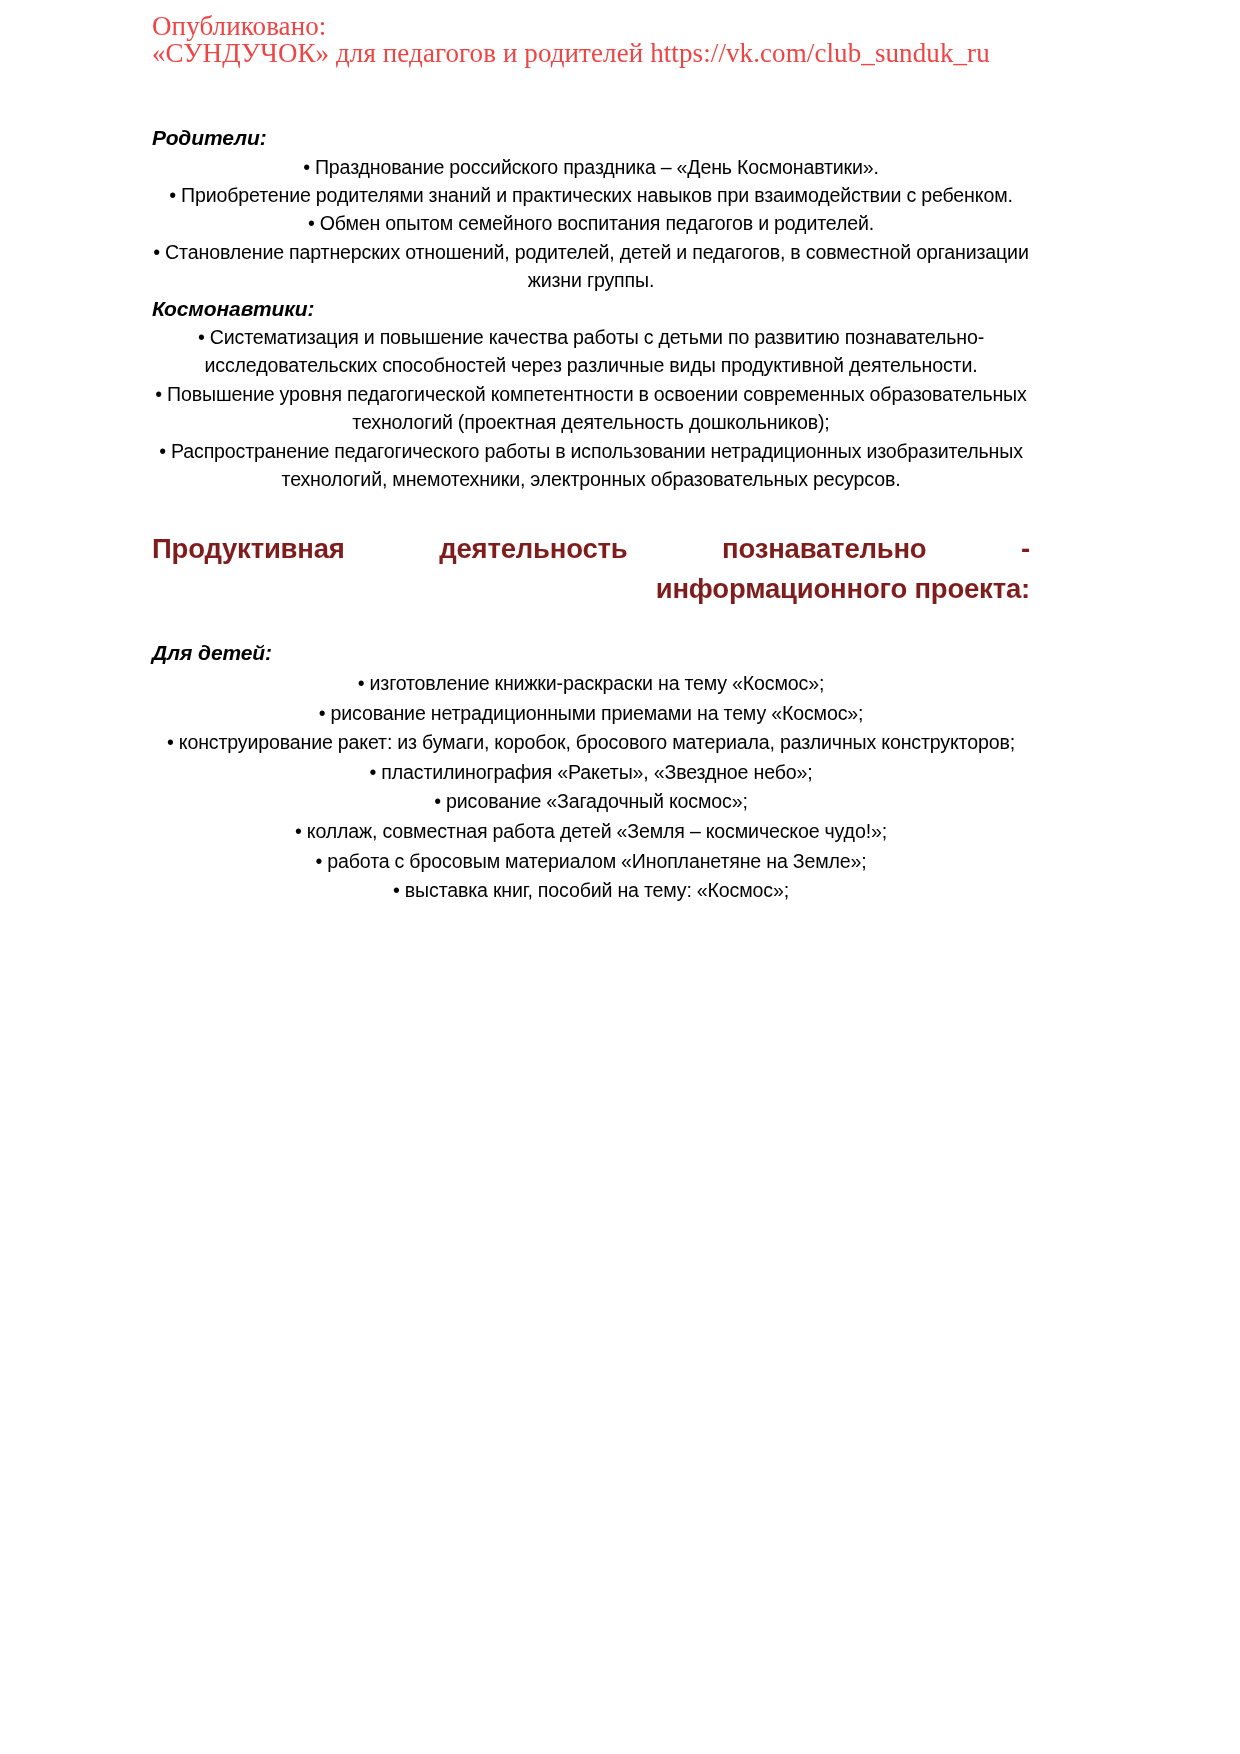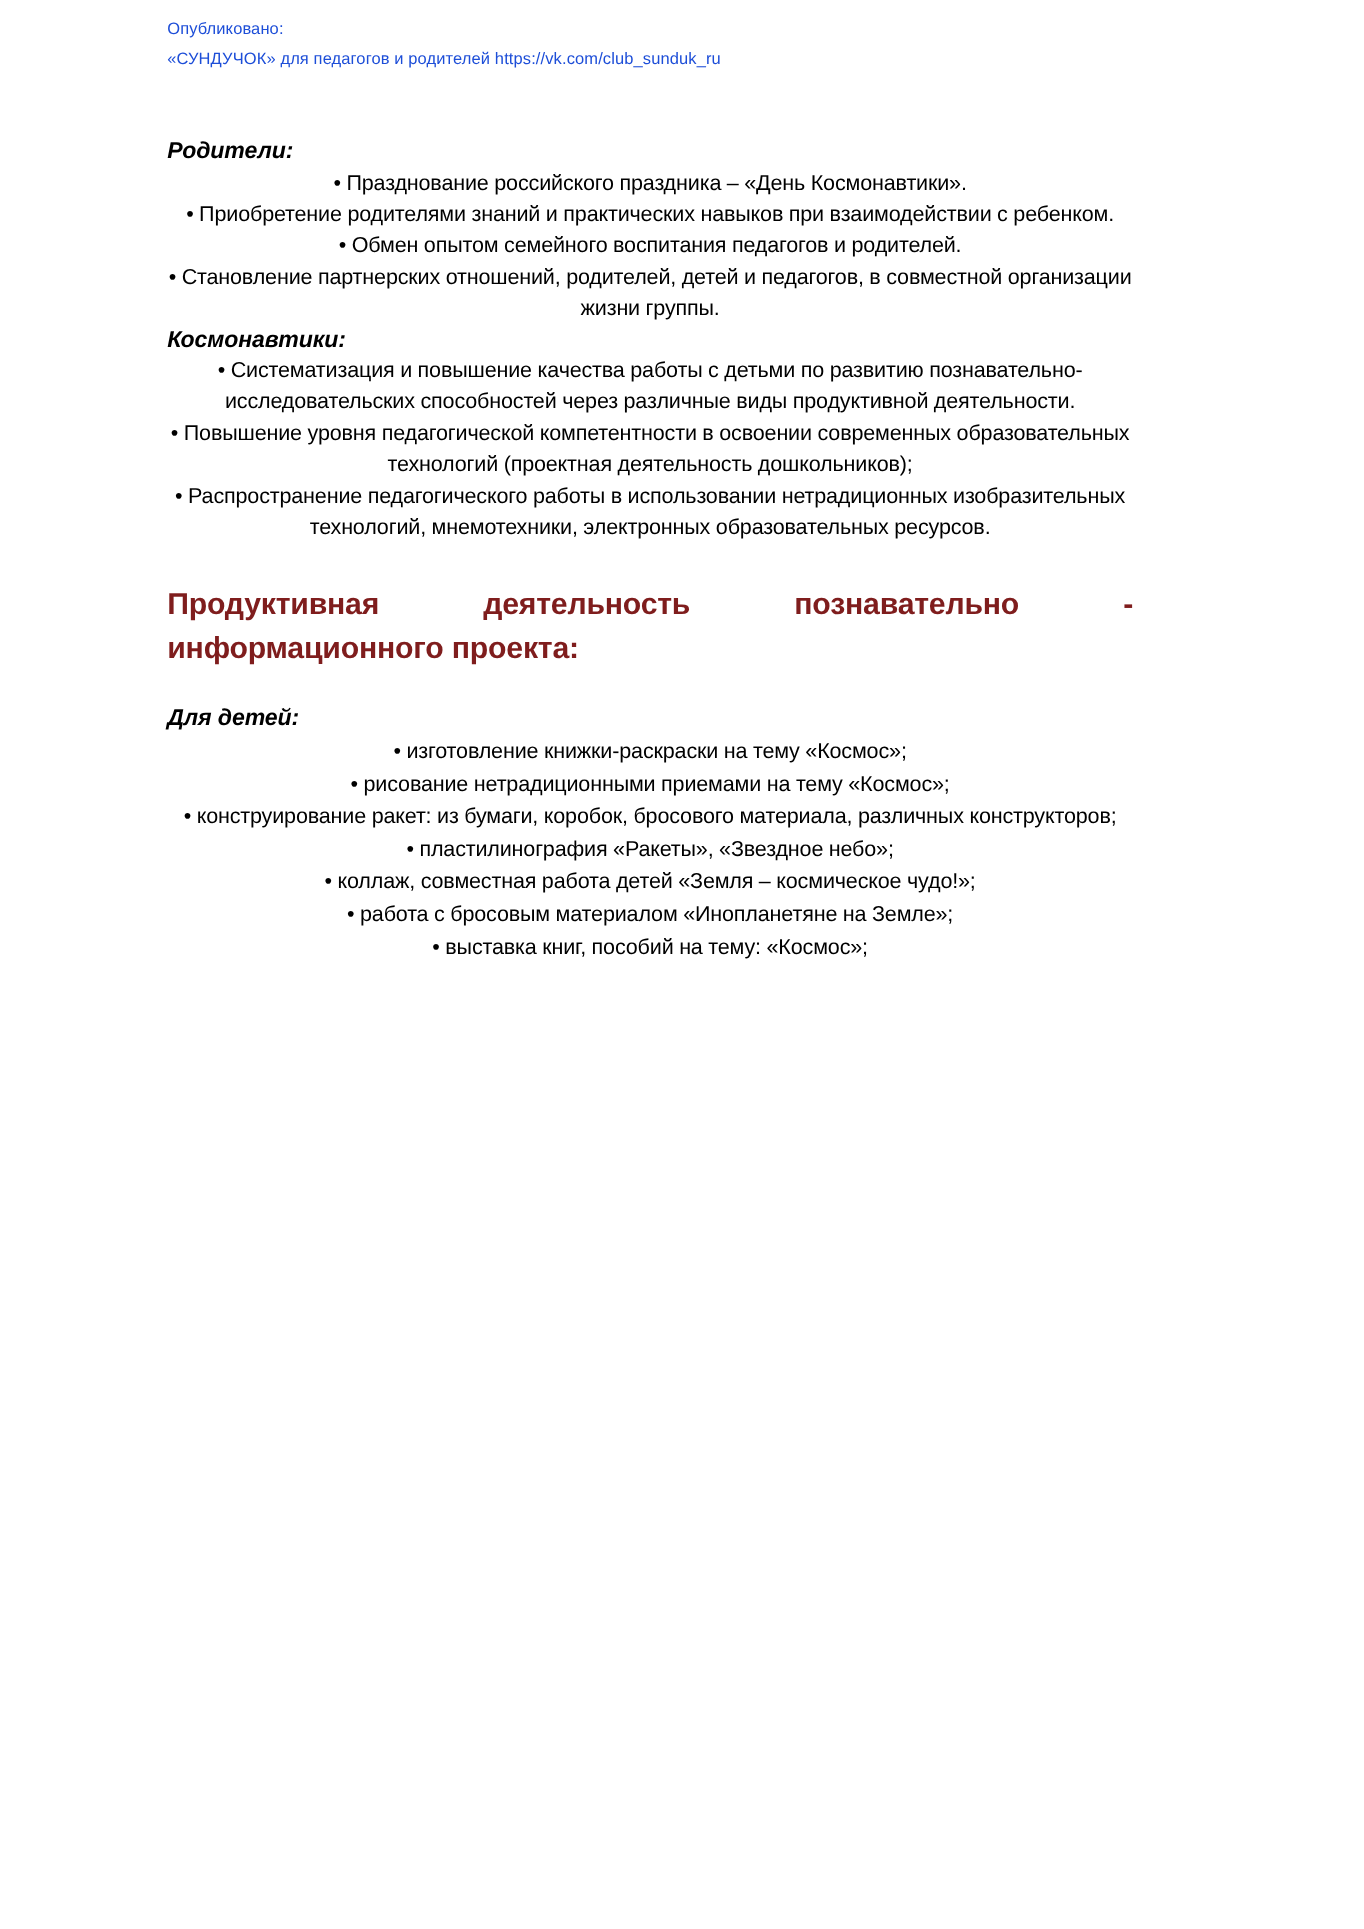--- a/index.html
+++ b/index.html
@@ -22,24 +22,24 @@
     inset: 0;
     background: #ffffff;
   }
 
   
   .doc-header {
     position: absolute;
     left: 152px;
     top: 13px;
     width: 940px;
-    font-family: Liberation Sans, sans-serif;
-    font-size: 15px;
+    font-family: Liberation Serif, serif;
+    font-size: 27px;
     line-height: 27px;
-    color: #1d4ed8;
+    color: #ef4444;
     letter-spacing: 0.1px;
   }
   .doc-header .hline { display: block; white-space: nowrap; }
 
   
   .content {
     position: absolute;
     left: 152px;
     top: 124px;
     width: 878px;
@@ -76,21 +76,21 @@
     letter-spacing: -0.2px;
   }
   .proj-heading > span.l1 {
     display: block;
     text-align: justify;
     text-align-last: justify;
     white-space: normal;
   }
   .proj-heading > span.l2 {
     display: block;
-    text-align: left;
+    text-align: right;
   }
 
   .heading-block { margin-top: 36px; margin-bottom: 30px; }
 
   .kids-list .para { line-height: 28.6px; }
 
   .kids-item { margin-top: 1px; }
 </style>
 </head>
 <body>
@@ -125,19 +125,20 @@
         <span class="l2">информационного проекта:</span>
       </h2>
     </div>
 
     <div class="kids-list">
       <p class="section-label">Для детей:</p>
       <p class="para kids-item">• изготовление книжки-раскраски на тему «Космос»;</p>
       <p class="para kids-item">• рисование нетрадиционными приемами на тему «Космос»;</p>
       <p class="para kids-item">• конструирование ракет: из бумаги, коробок, бросового материала, различных конструкторов;</p>
       <p class="para kids-item">• пластилинография «Ракеты», «Звездное небо»;</p>
+      <p class="para kids-item">• рисование «Загадочный космос»;</p>
       <p class="para kids-item">• коллаж, совместная работа детей «Земля – космическое чудо!»;</p>
       <p class="para kids-item">• работа с бросовым материалом «Инопланетяне на Земле»;</p>
       <p class="para kids-item">• выставка книг, пособий на тему: «Космос»;</p>
     </div>
 
   </div>
 </div>
 
 </body></html>

